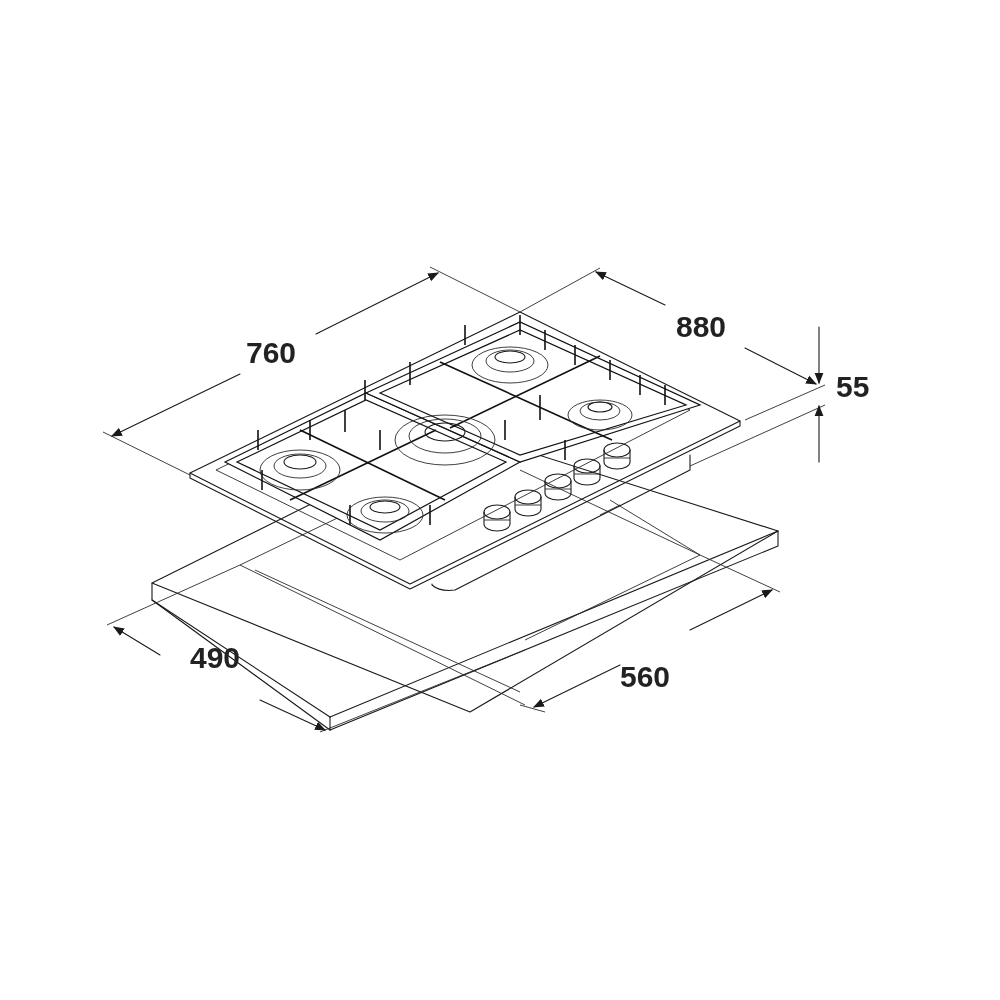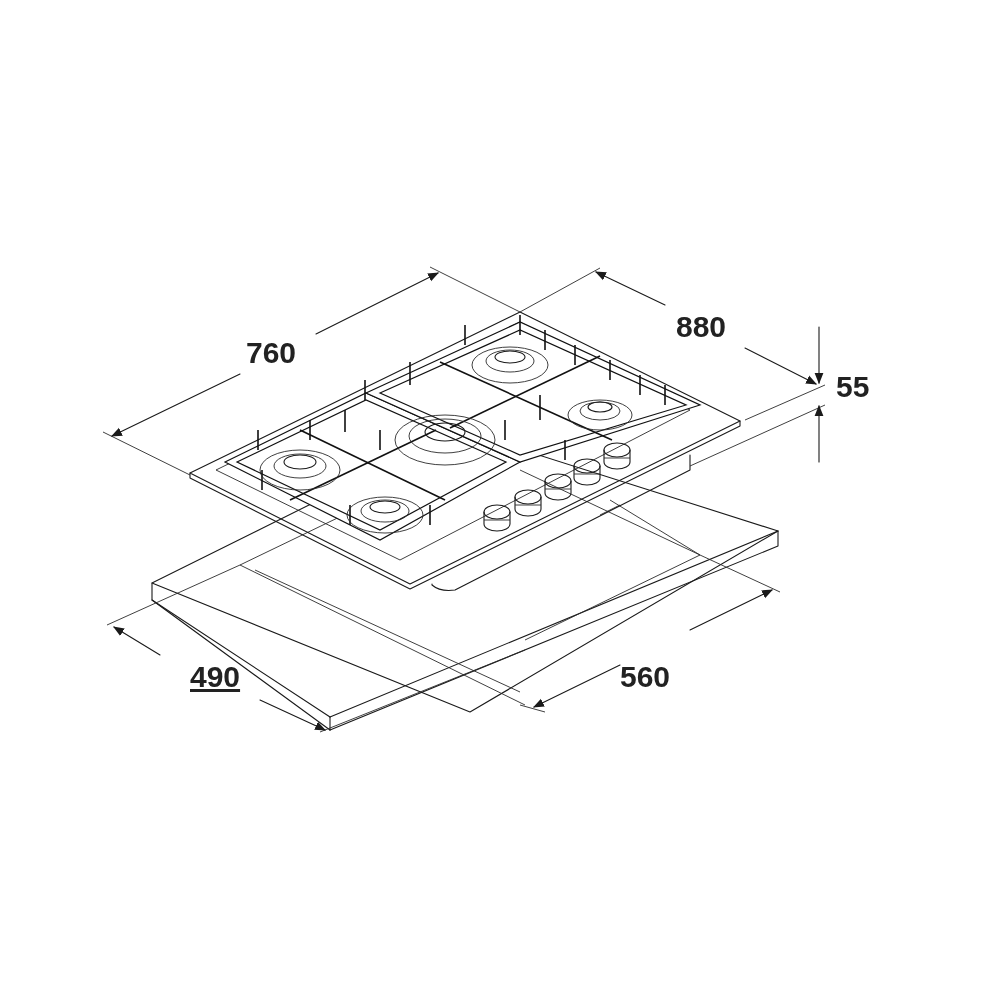--- a/index.html
+++ b/index.html
@@ -170,14 +170,14 @@
       <line class="thin" x1="700" y1="555" x2="780" y2="592"></line>
       <line class="ln" x1="620" y1="665" x2="534" y2="707" marker-end="url(#arr)"></line>
       <line class="ln" x1="690" y1="630" x2="772" y2="590" marker-end="url(#arr)"></line>
     </g>
   </svg>
 
   <div class="dim-label" style="left:246px;top:338px;">760</div>
   <div class="dim-label" style="left:676px;top:312px;">880</div>
   <div class="dim-label" style="left:836px;top:372px;">55</div>
   <div class="dim-label" style="left:620px;top:662px;">560</div>
-  <div class="dim-label" style="left:190px;top:662px;text-decoration:underline;">490</div>
+  <div class="dim-label" style="left:190px;top:643px;">490</div>
 </div>
 
 </body></html>

